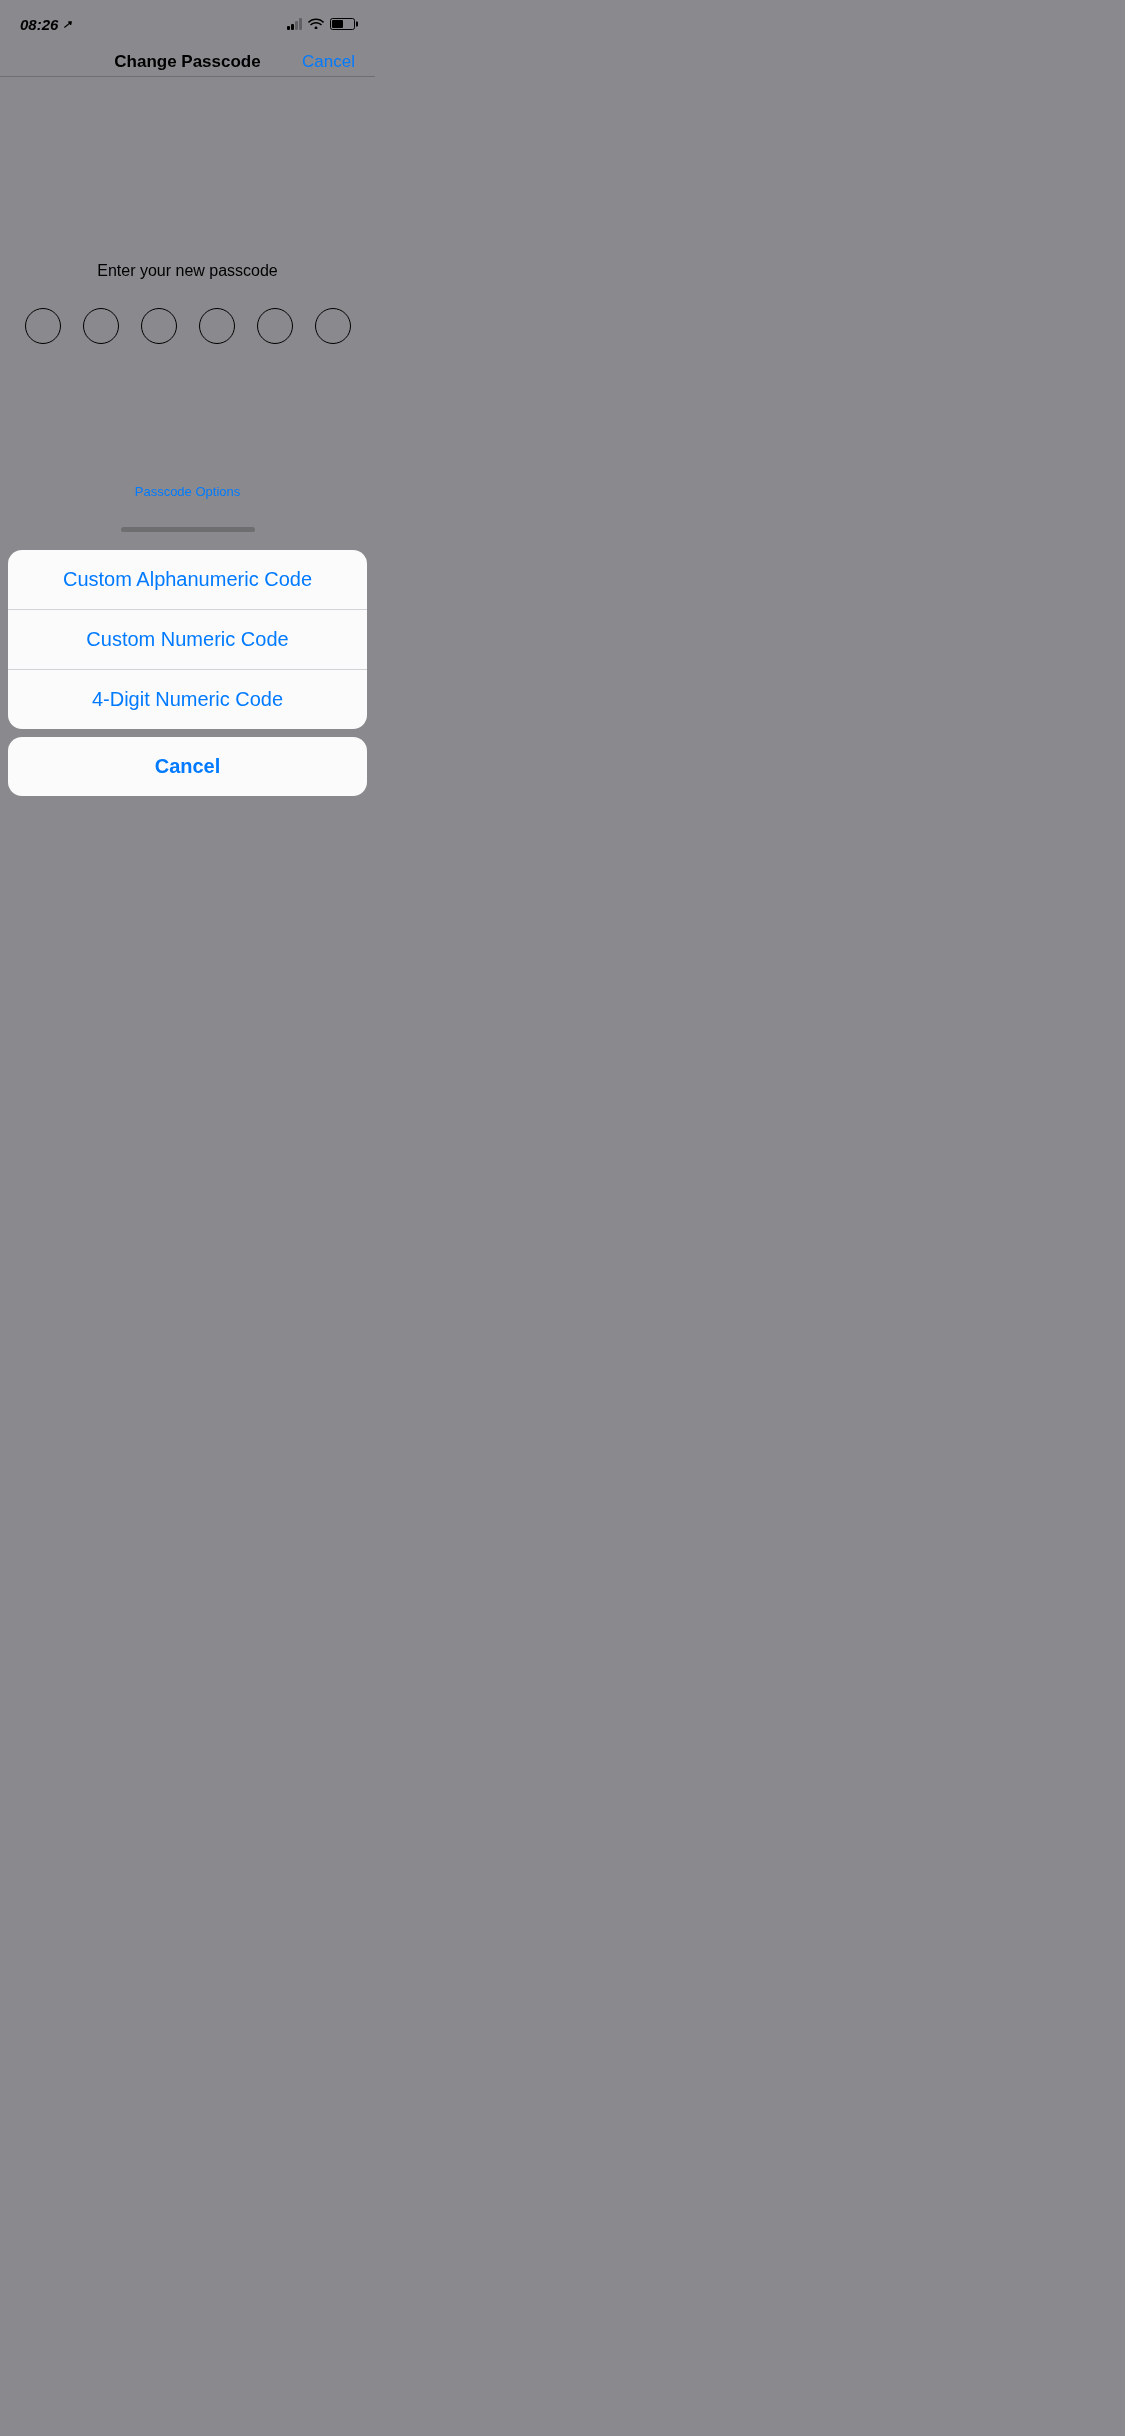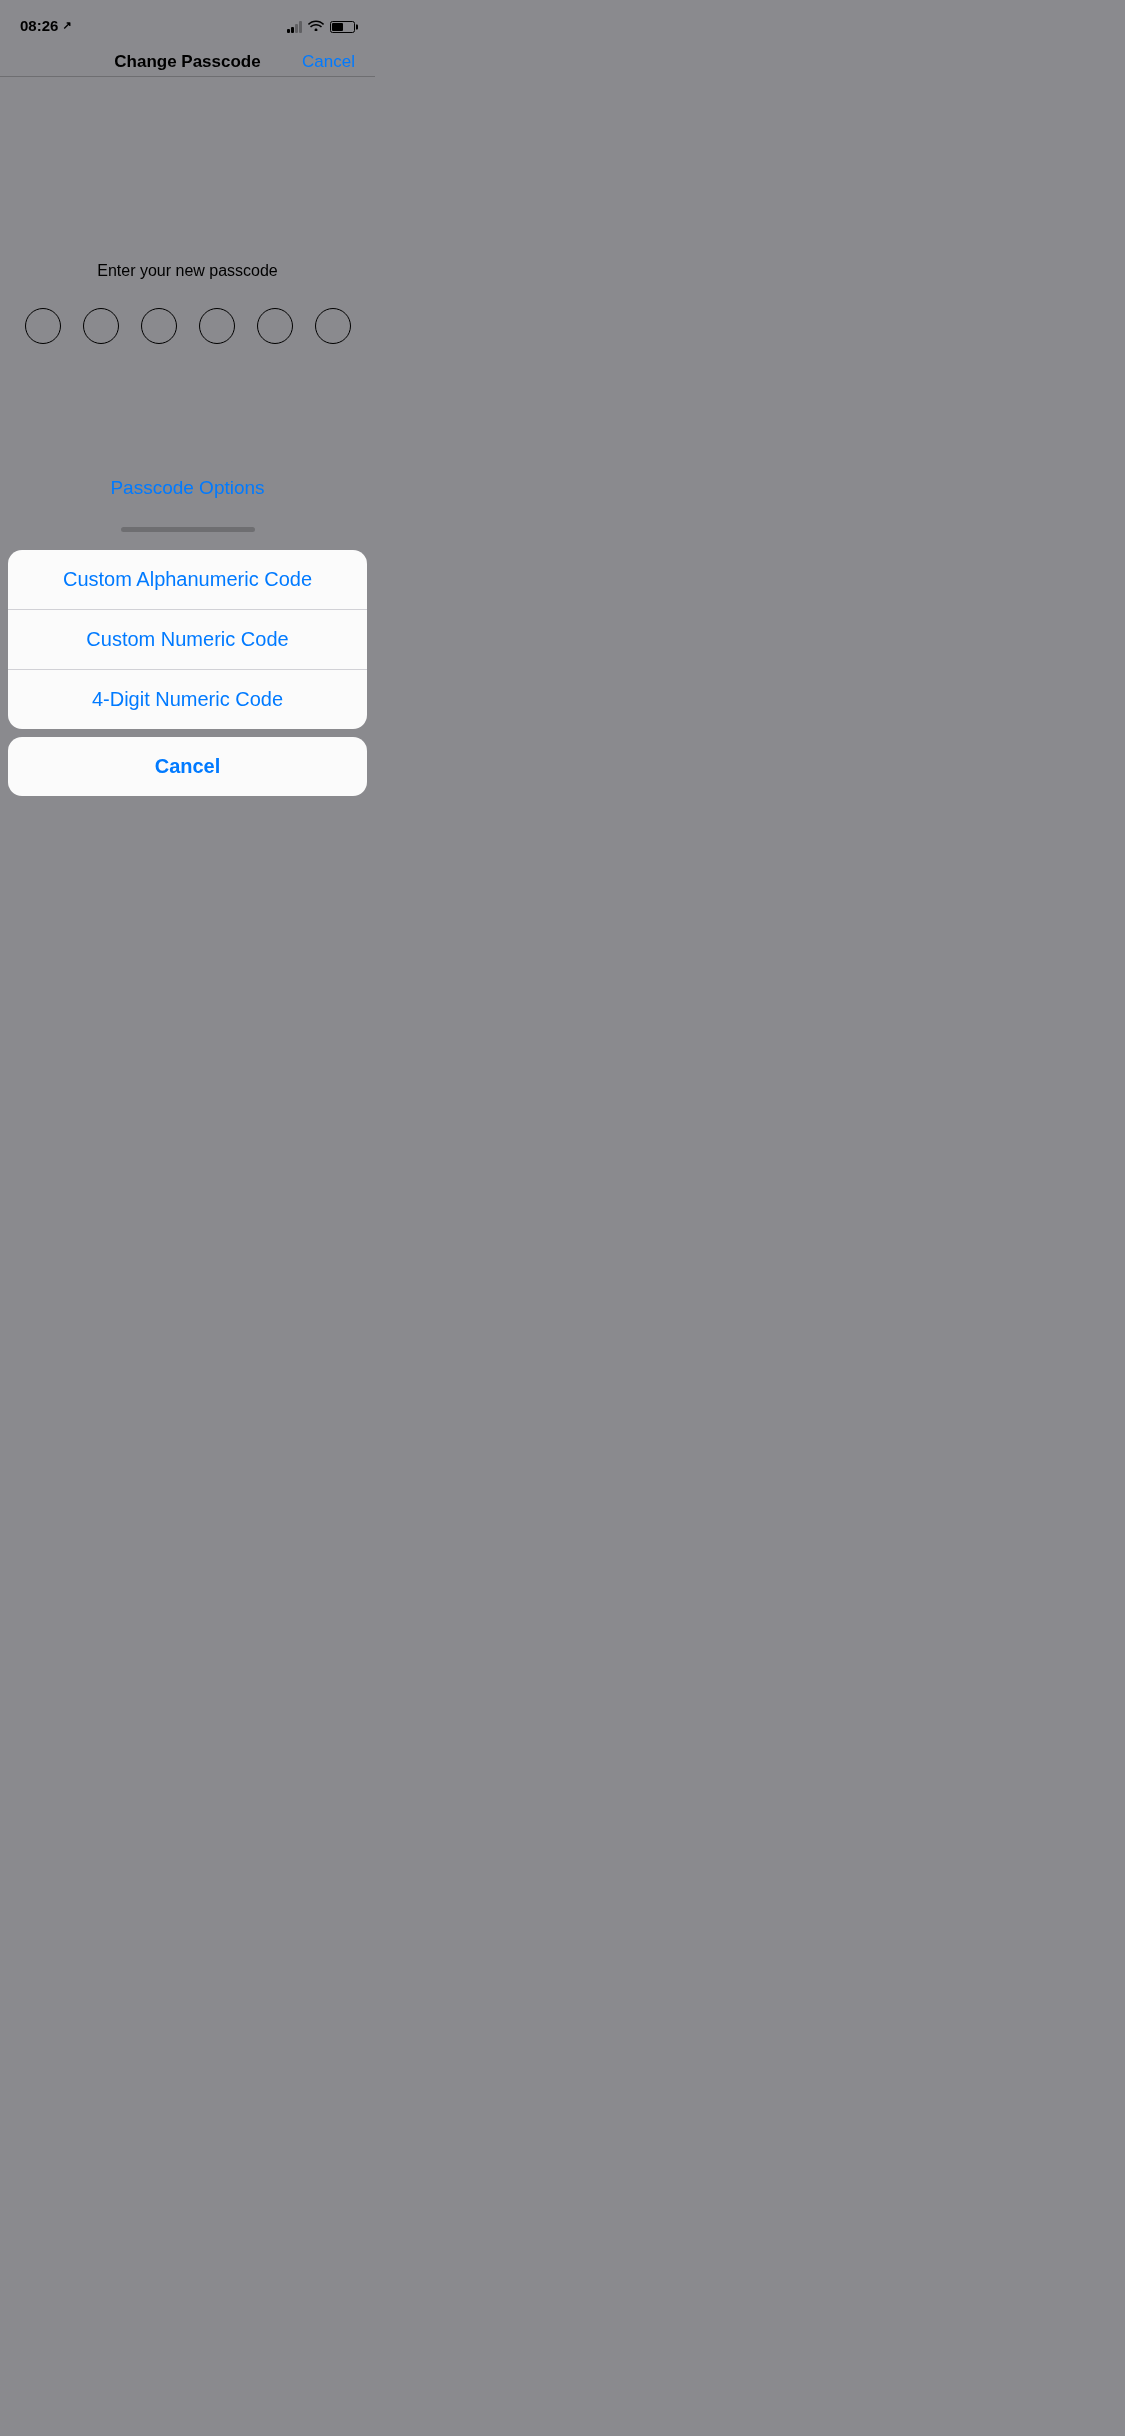--- a/index.html
+++ b/index.html
@@ -11,23 +11,24 @@
       background: #8a8a8e;
       font-family: -apple-system, 'SF Pro Display', 'Helvetica Neue', Arial, sans-serif;
       overflow: hidden;
       position: relative;
     }
 
     
     .status-bar {
       display: flex;
       justify-content: space-between;
-      align-items: flex-end;
+      align-items: center;
       padding: 14px 20px 10px 20px;
       height: 44px;
+      font-style: italic;
     }
 
     .status-time {
       font-size: 15px;
       font-weight: 600;
       color: #000;
       display: flex;
       align-items: center;
       gap: 4px;
     }
@@ -153,21 +154,21 @@
       border-radius: 50%;
       border: 1.5px solid #000;
       background: transparent;
     }
 
     .passcode-options-link {
       position: absolute;
       bottom: 30px;
       left: 50%;
       transform: translateX(-50%);
-      font-size: 19px;
+      font-size: 13px;
       color: #007aff;
       white-space: nowrap;
       cursor: pointer;
     }
 
     
     .bottom-sheet-container {
       position: absolute;
       bottom: 8px;
       left: 0;

